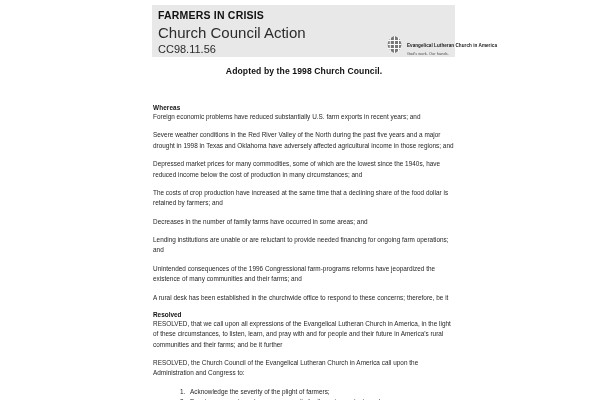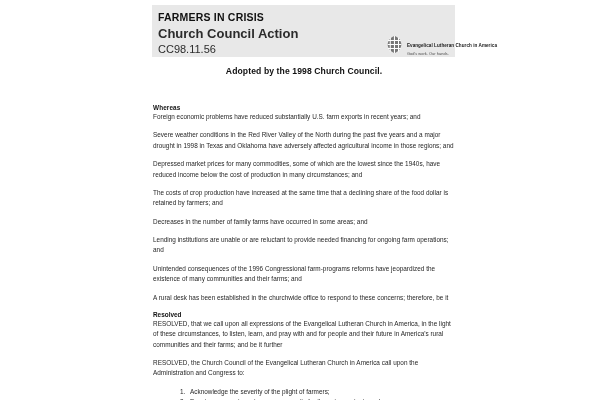--- a/index.html
+++ b/index.html
@@ -51,22 +51,22 @@
     line-height: 1.32;
   }
   .doc-title {
     font-size: 10.5px;
     font-weight: bold;
     letter-spacing: 0.2px;
     color: #111111;
     white-space: nowrap;
   }
   .doc-subtitle {
-    font-size: 13px;
-    font-weight: bold;
+    font-size: 15px;
+    font-weight: normal;
     color: #2b2b2b;
     white-space: nowrap;
   }
   .doc-number {
     font-size: 11px;
     font-weight: normal;
     color: #2b2b2b;
     white-space: nowrap;
   }
 

